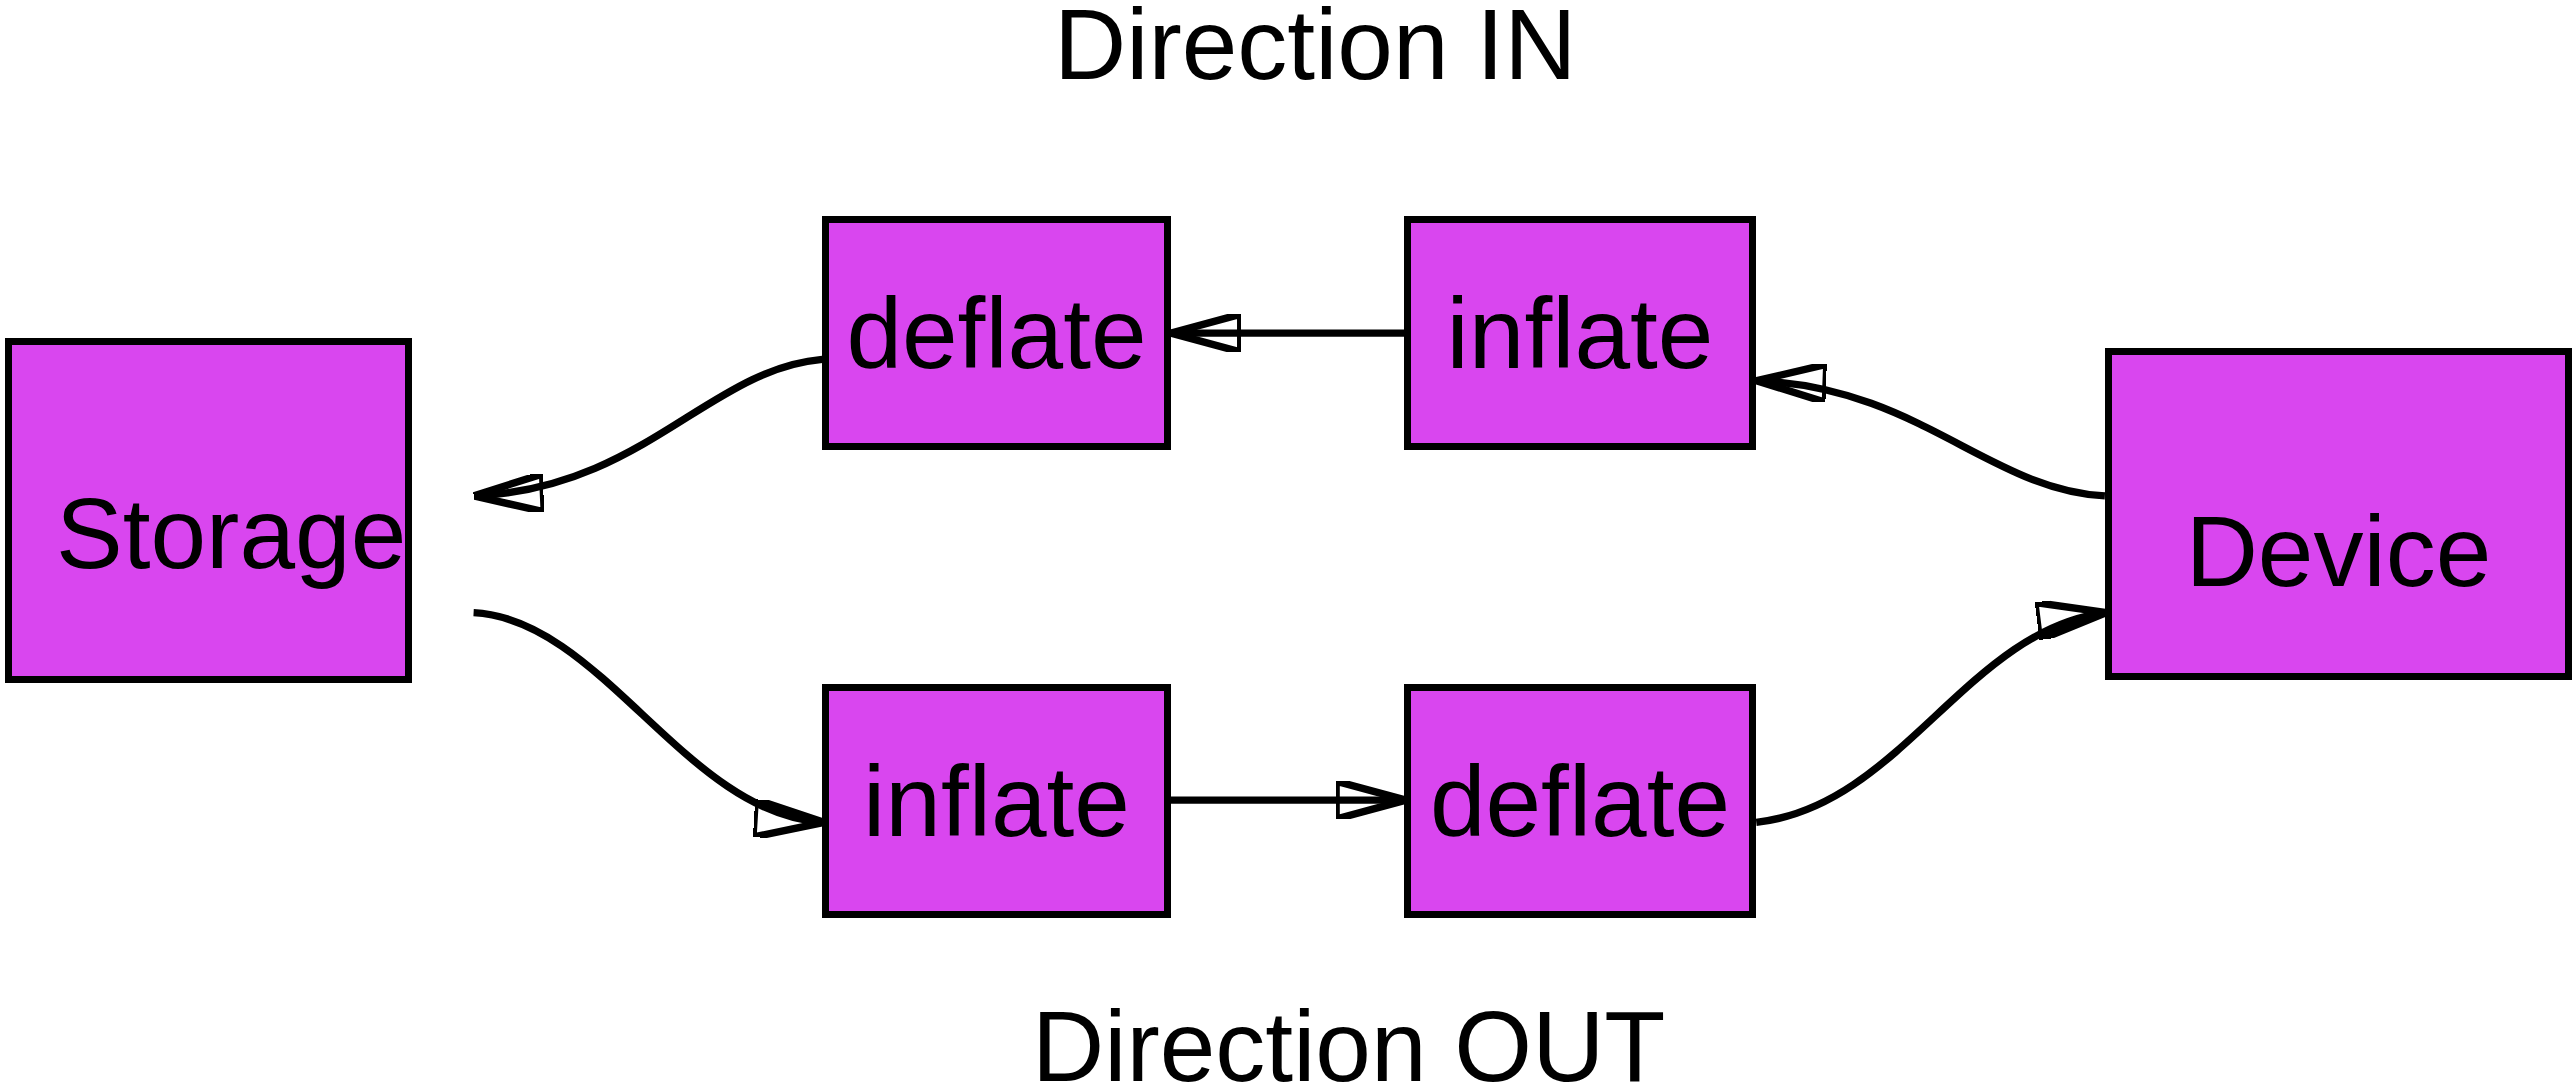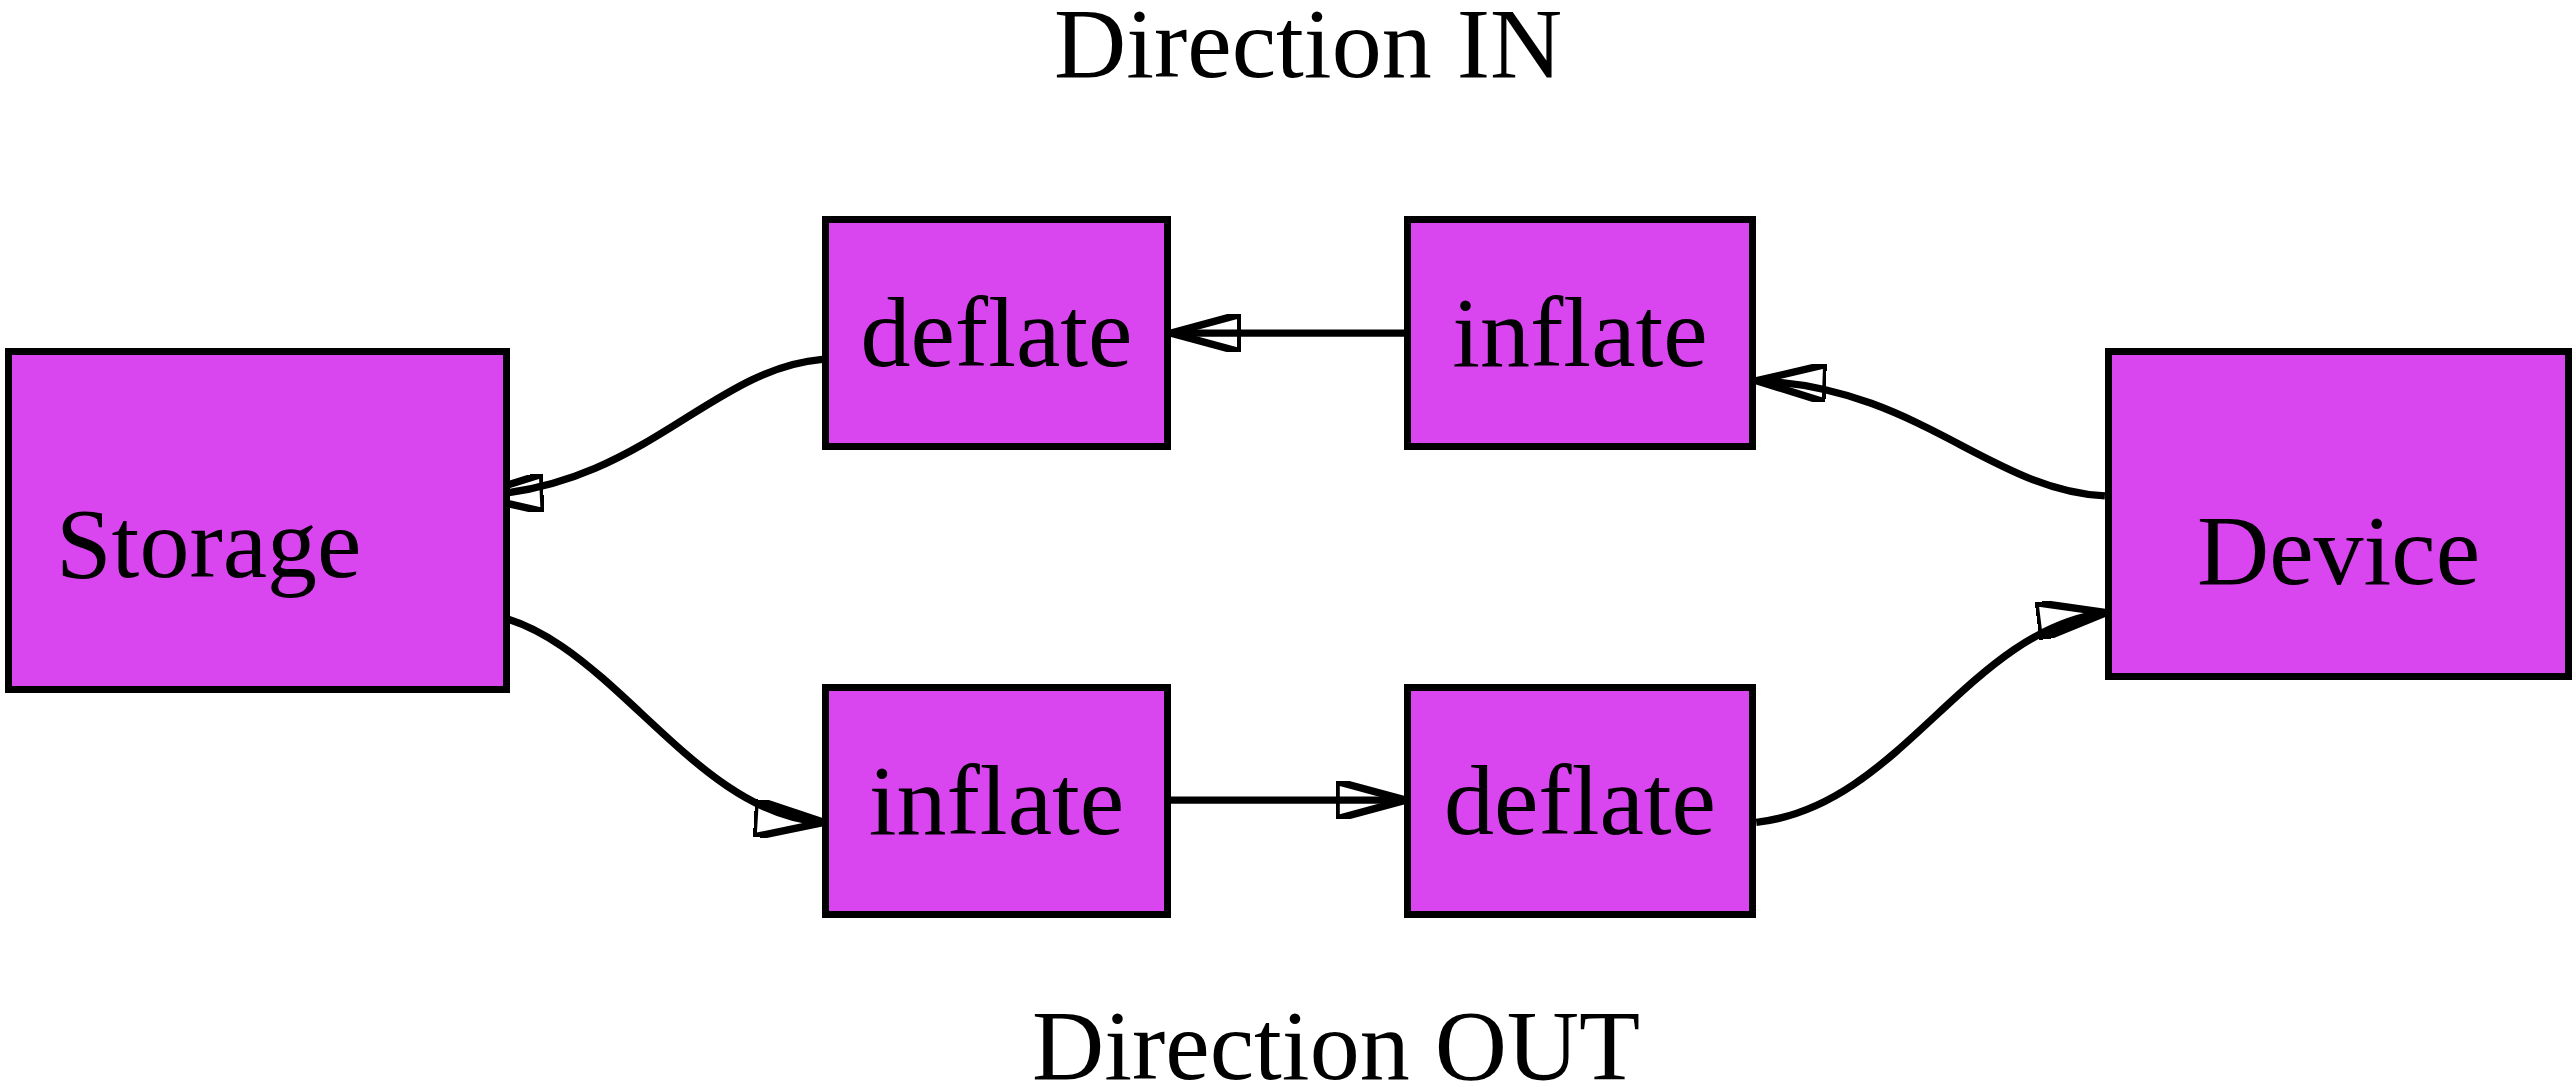--- a/index.html
+++ b/index.html
@@ -5,21 +5,21 @@
   html, body {
     margin: 0;
     padding: 0;
     background: #ffffff;
   }
   .canvas {
     position: relative;
     width: 2576px;
     height: 1088px;
     background: #ffffff;
-    font-family: Liberation Serif, serif;
+    font-family: Liberation Sans, sans-serif;
     color: #000000;
     overflow: hidden;
     text-align: right;
   }
   .wires {
     position: absolute;
     left: 0;
     top: 0;
     width: 2576px;
     height: 1088px;
@@ -35,21 +35,21 @@
     background: #d946ef;
     box-sizing: border-box;
     display: flex;
     align-items: center;
     justify-content: center;
     font-size: 100px;
     line-height: 1;
     white-space: nowrap;
   }
   #node-storage-daemon {
-    left: 5px;   top: 348px;  width: 505px; height: 345px;
+    left: 5px;   top: 338px;  width: 407px; height: 345px;
     flex-direction: column;
     align-items: flex-start;
     justify-content: center;
     padding-left: 44px;
     line-height: 141px;
   }
   #node-storage-daemon .line { transform: translateY(23px); }
   #node-deflate-in  { left: 822px; top: 216px; width: 349px; height: 234px; }
   #node-inflate-in  { left: 1404px; top: 216px; width: 352px; height: 234px; }
   #node-inflate-out { left: 822px; top: 684px; width: 349px; height: 234px; }

